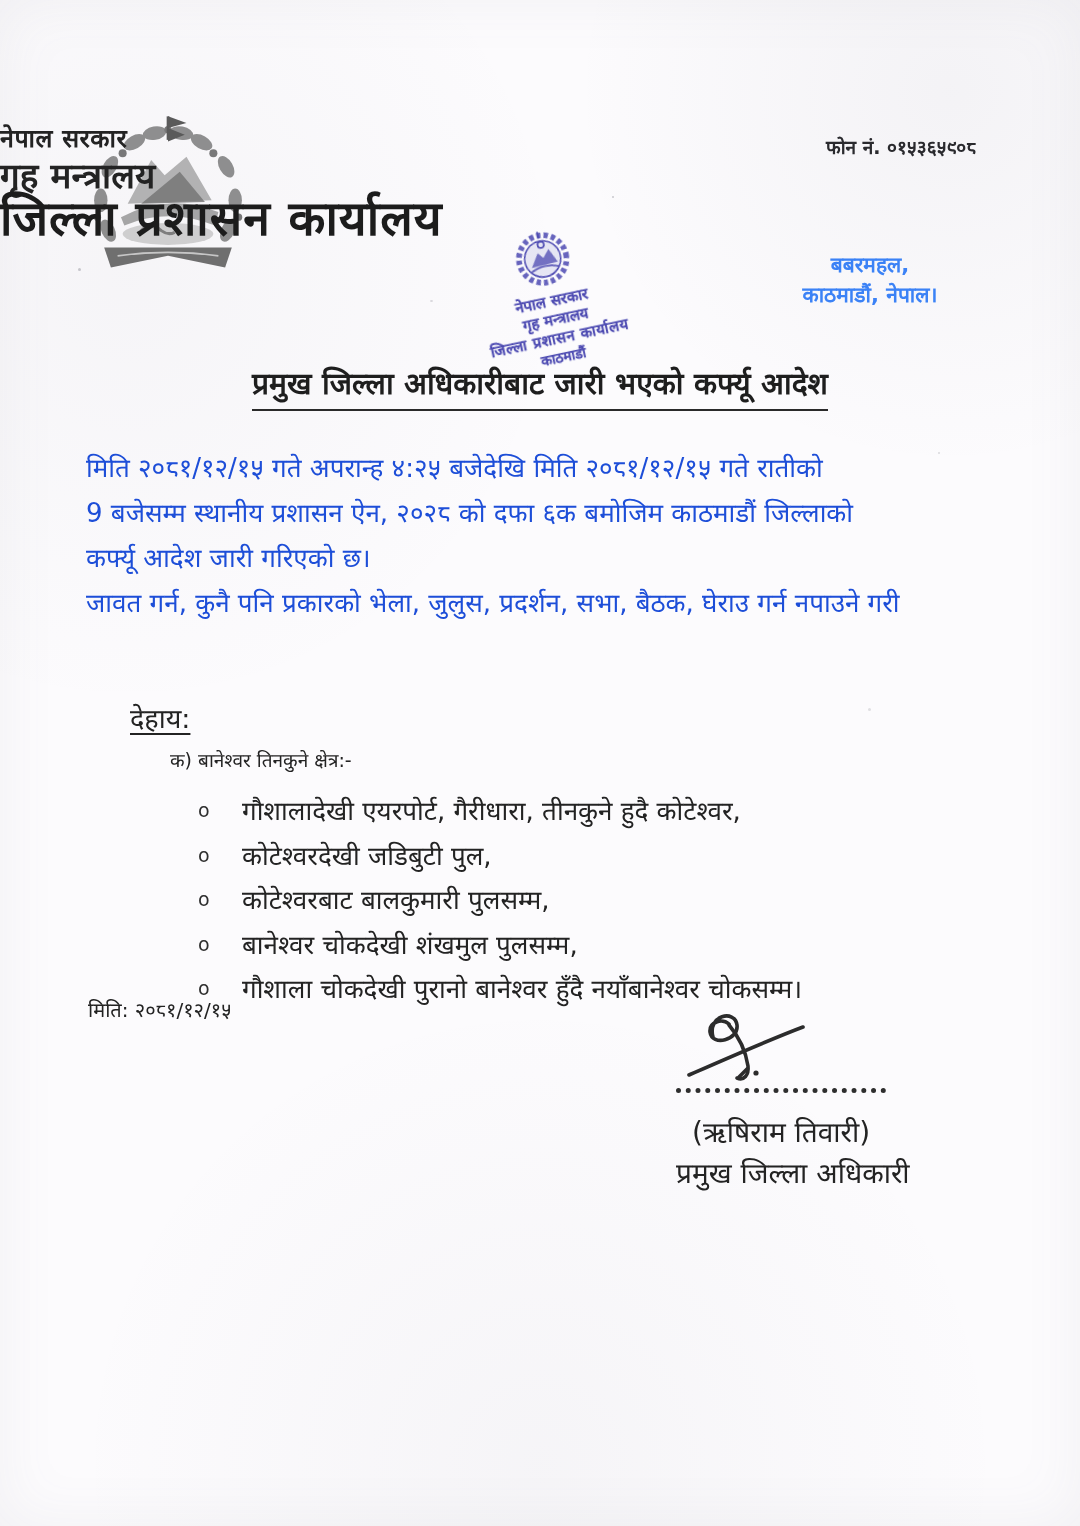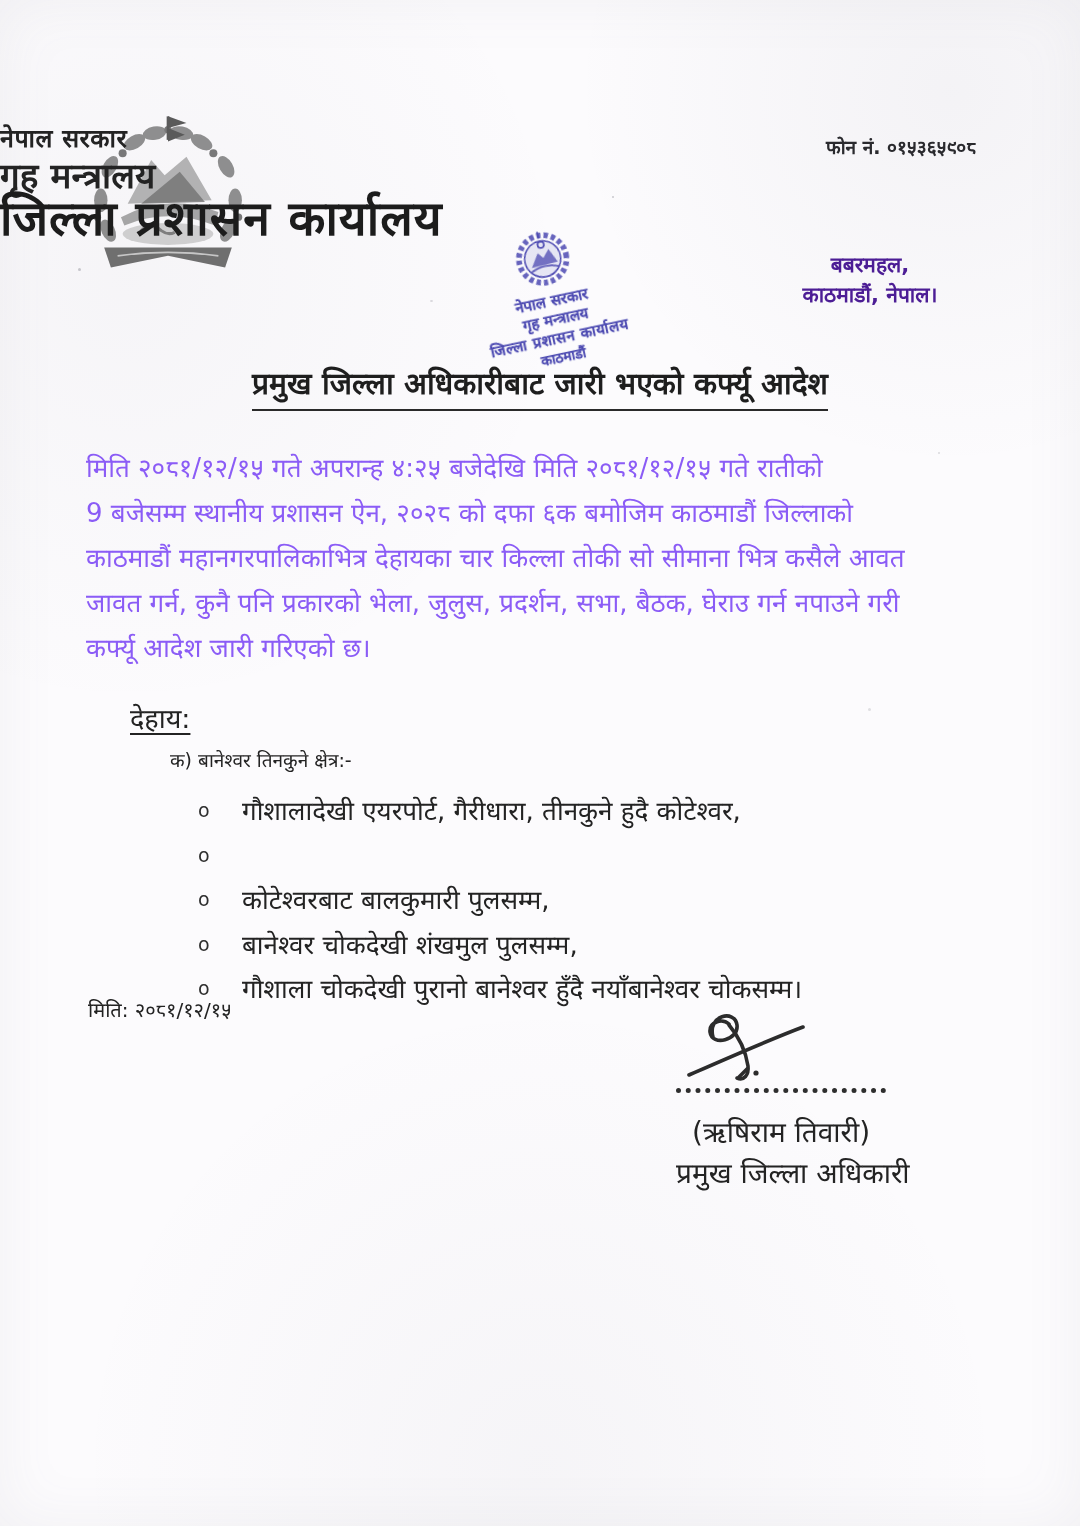--- a/index.html
+++ b/index.html
@@ -22,21 +22,21 @@
   }
   .speck{position:absolute;border-radius:50%;background:#8b8b95;opacity:.45;}
 
   
   .emblem{position:absolute;left:84px;top:110px;width:168px;height:174px;opacity:.88;}
   .gov-line{position:absolute;left:0;width:1080px;top:120px;font-size:25px;font-weight:bold;letter-spacing:.5px;}
   .ministry-line{position:absolute;left:0;width:1080px;top:151px;font-size:35px;font-weight:bold;}
   .office-line{position:absolute;left:0;width:1080px;top:184px;font-size:48px;font-weight:bold;letter-spacing:1px;color:#1c1c1c;}
   .phone{position:absolute;left:826px;top:134px;font-size:19px;font-weight:bold;color:#2a2a2e;text-align:right;}
   .address{position:absolute;left:792px;top:250px;width:156px;text-align:center;
-           font-size:21px;font-weight:bold;line-height:30px;color:#4c1d95;}
+           font-size:21px;font-weight:bold;line-height:30px;color:#3b82f6;}
 
   
   .stamp{
     position:absolute;left:446px;top:228px;width:210px;
     transform:rotate(-12deg);
     text-align:center;
     color:#3d3aab;
     opacity:.92;
     text-shadow:0 0 1px rgba(61,58,171,.55);
     filter:blur(.2px);
@@ -49,21 +49,21 @@
   .stamp-line.l4{font-size:14px;}
 
   
   .doc-title{position:absolute;left:0;top:362px;width:1080px;text-align:center;}
   .doc-title span{
     display:inline-block;font-size:30px;font-weight:600;color:#1e1e1e;
     border-bottom:2px solid #2a2a2a;padding-bottom:6px;
   }
 
   
-  .body-block{position:absolute;left:86px;top:446px;width:920px;font-size:26px;line-height:45px;color:#8b5cf6;}
+  .body-block{position:absolute;left:86px;top:446px;width:920px;font-size:26px;line-height:45px;color:#1d4ed8;}
   .body-line{white-space:nowrap;}
 
   .dehaya{position:absolute;left:130px;top:699px;font-size:27px;font-weight:500;
           text-decoration:underline;text-underline-offset:5px;text-decoration-thickness:2px;}
   .clause-k{position:absolute;left:170px;top:747px;font-size:19px;}
 
   .bullets{position:absolute;left:198px;top:791px;font-size:26px;}
   .bullet-row{display:flex;align-items:flex-start;height:44.5px;}
   .bullet-marker{width:16px;font-size:19px;line-height:38px;color:#2e2e2e;flex:none;}
   .bullet-text{margin-left:28px;white-space:nowrap;line-height:40px;}
@@ -143,35 +143,35 @@
     <div class="stamp-line l4">काठमाडौं</div>
   </div>
 
   <div class="doc-title">
     <span>प्रमुख जिल्ला अधिकारीबाट जारी भएको कर्फ्यू आदेश</span>
   </div>
 
   <div class="body-block">
     <div class="body-line">मिति २०८१/१२/१५ गते अपरान्ह ४:२५ बजेदेखि मिति २०८१/१२/१५ गते रातीको</div>
     <div class="body-line">9 बजेसम्म स्थानीय प्रशासन ऐन, २०२८ को दफा ६क बमोजिम काठमाडौं जिल्लाको</div>
-    <div class="body-line">काठमाडौं महानगरपालिकाभित्र देहायका चार किल्ला तोकी सो सीमाना भित्र कसैले आवत</div>
+    <div class="body-line">कर्फ्यू आदेश जारी गरिएको छ।</div>
     <div class="body-line">जावत गर्न, कुनै पनि प्रकारको भेला, जुलुस, प्रदर्शन, सभा, बैठक, घेराउ गर्न नपाउने गरी</div>
-    <div class="body-line">कर्फ्यू आदेश जारी गरिएको छ।</div>
   </div>
 
   <div class="dehaya">देहाय:</div>
   <div class="clause-k">क) बानेश्वर तिनकुने क्षेत्र:-</div>
 
   <div class="bullets">
     <div class="bullet-row">
       <span class="bullet-marker">o</span>
       <span class="bullet-text">गौशालादेखी एयरपोर्ट, गैरीधारा, तीनकुने हुदै कोटेश्वर,</span>
     </div>
     <div class="bullet-row">
       <span class="bullet-marker">o</span>
+      <span class="bullet-text">कोटेश्वरदेखी जडिबुटी पुल,</span>
     </div>
     <div class="bullet-row">
       <span class="bullet-marker">o</span>
       <span class="bullet-text">कोटेश्वरबाट बालकुमारी पुलसम्म,</span>
     </div>
     <div class="bullet-row">
       <span class="bullet-marker">o</span>
       <span class="bullet-text">बानेश्वर चोकदेखी शंखमुल पुलसम्म,</span>
     </div>
     <div class="bullet-row">

